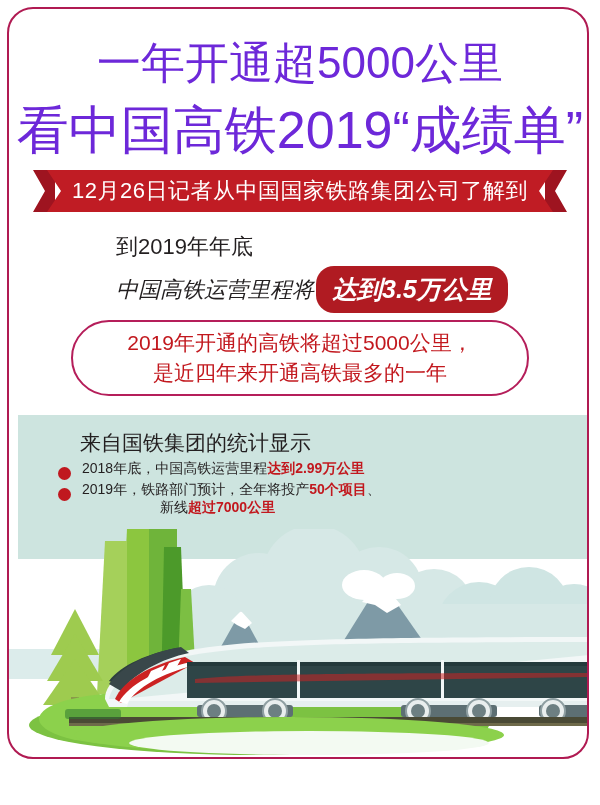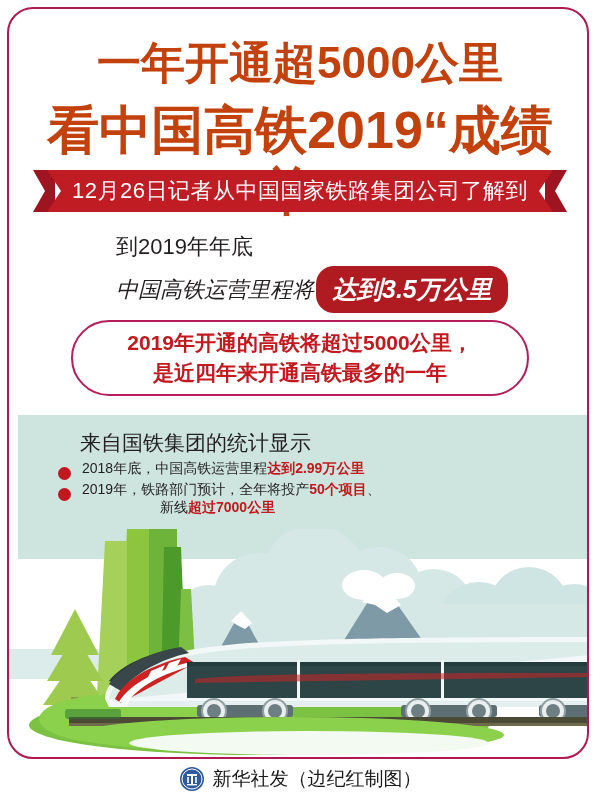--- a/index.html
+++ b/index.html
@@ -8,21 +8,21 @@
 
   #poster{position:relative;width:600px;height:805px;background:#ffffff;}
 
   
   .frame{position:absolute;left:7px;top:7px;width:582px;height:752px;
          border:2.5px solid #b01a52;border-radius:26px;box-sizing:border-box;
          overflow:hidden;background:#ffffff;}
 
   
   .title-wrap{position:absolute;left:0;top:28px;width:582px;text-align:center;}
-  .title-line{color:#c2410c;font-weight:bold;letter-spacing:0px;line-height:1.18;}
+  .title-line{color:#6d28d9;font-weight:normal;letter-spacing:0px;line-height:1.18;}
   .t1{font-size:44px;}
   .t2{font-size:52px;margin-top:11px;}
 
   
   .ribbon{position:absolute;left:24px;top:161px;width:534px;height:42px;}
   .ribbon .wing{position:absolute;top:0;width:22px;height:42px;background:#9e1420;}
   .ribbon .wing.l{left:0;clip-path:polygon(0 0,22px 0,22px 42px,0 42px,12px 21px);}
   .ribbon .wing.r{right:0;clip-path:polygon(0 0,22px 0,10px 21px,22px 42px,0 42px);}
   .ribbon .body{position:absolute;left:14px;top:0;width:506px;height:42px;
         background:#c01c24;
@@ -35,21 +35,21 @@
   .blk1 .l1{margin-left:95px;font-size:22px;color:#231f20;line-height:1.45;}
   .blk1 .l2{margin-left:95px;font-size:22px;color:#231f20;line-height:1.45;
             display:flex;align-items:center;margin-top:3px;font-style:italic;}
   .pill-red{display:inline-block;background:#b01b22;color:#ffffff;font-weight:bold;
             font-size:25px;border-radius:18px;padding:5px 16px 6px;margin-left:2px;}
 
   
   .pill-box{position:absolute;left:62px;top:311px;width:458px;height:76px;
             border:2.2px solid #b51e5a;border-radius:40px;box-sizing:border-box;
             display:flex;flex-direction:column;align-items:center;justify-content:center;}
-  .pill-box div{color:#c2181e;font-size:21px;line-height:1.42;white-space:nowrap;font-weight:bold;}
+  .pill-box div{color:#c2181e;font-size:21px;line-height:1.42;white-space:nowrap;}
 
   
   .green{position:absolute;left:9px;top:406px;width:570px;height:144px;
          background:#cde4df;}
   .green .head{margin:14px 0 2px 62px;font-size:21px;color:#231f20;}
   .green ul{list-style:none;margin:0;padding:0;}
   .green li{position:relative;margin:2px 0 0 40px;padding-left:24px;
             font-size:14px;color:#231f20;line-height:1.33;}
   .green li .dot{position:absolute;left:0;top:8px;width:13px;height:13px;
             border-radius:50%;background:#c0181f;}
@@ -192,24 +192,13 @@
           <rect x="60" y="194" width="522" height="3" fill="#6e6a4a"></rect>
           <rect x="56" y="180" width="56" height="10" rx="3" fill="#2f7a2f" opacity=".55"></rect>
         </g>
         <ellipse cx="280" cy="206" rx="215" ry="18" fill="#8cd14c"></ellipse>
         <ellipse cx="300" cy="214" rx="180" ry="12" fill="#f3faf2"></ellipse>
       </svg>
     </div>
 
   </div>
 
-  <div class="footer">
-    <svg class="logo" viewBox="0 0 26 26" xmlns="http://www.w3.org/2000/svg">
-      <circle cx="13" cy="13" r="12" fill="#2f5b9e"></circle>
-      <circle cx="13" cy="13" r="10" fill="none" stroke="#ffffff" stroke-width="1"></circle>
-      <rect x="8" y="8" width="10" height="2" fill="#ffffff"></rect>
-      <rect x="12" y="8" width="2" height="10" fill="#ffffff"></rect>
-      <path d="M9 11 L9 17 M17 11 L17 17" stroke="#ffffff" stroke-width="1.6" fill="none"></path>
-      <rect x="8" y="18" width="10" height="1.4" fill="#ffffff"></rect>
-    </svg>
-    <span class="credit">新华社发（边纪红制图）</span>
-  </div>
 </div>
 
 </body></html>

